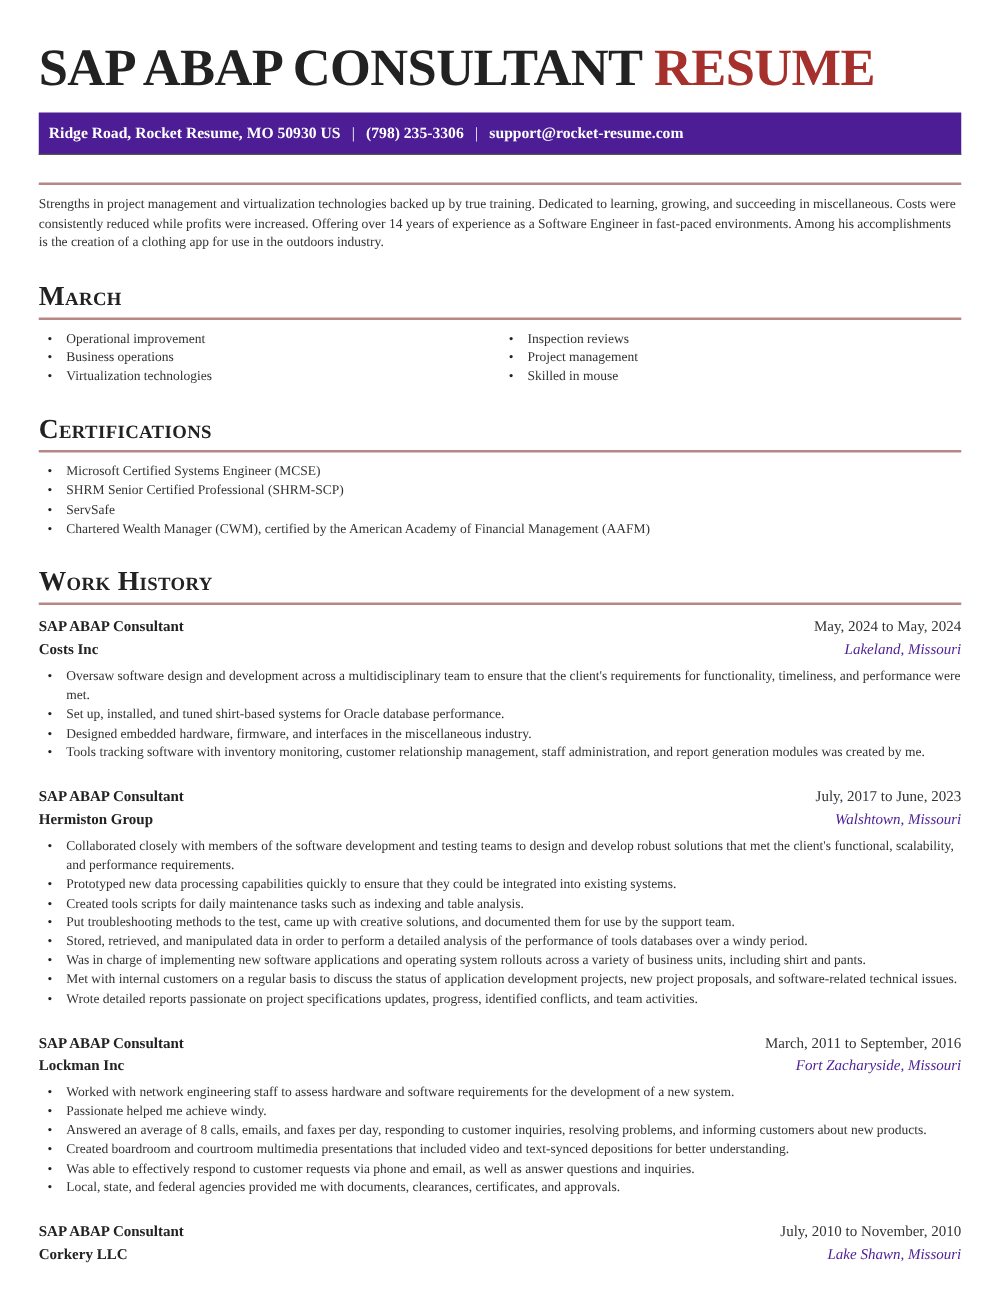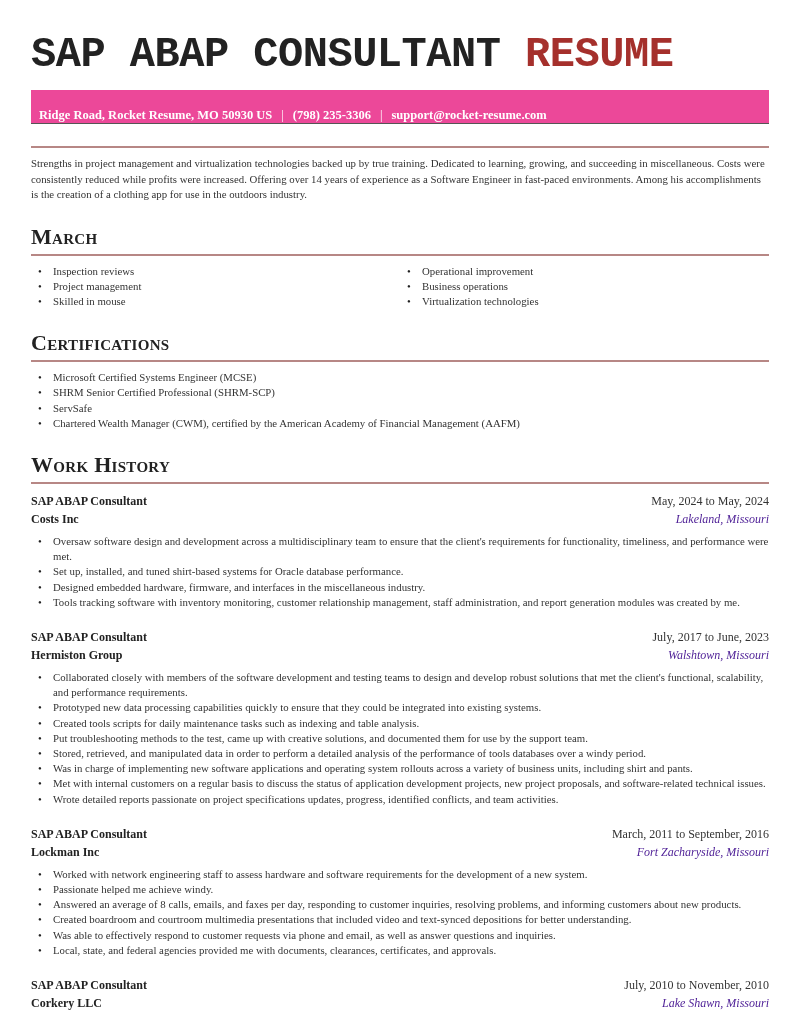--- a/index.html
+++ b/index.html
@@ -6,37 +6,37 @@
   html, body { background: #ffffff; }
   body {
     width: 800px;
     height: 1035px;
     overflow: hidden;
     font-family: "Liberation Serif", "DejaVu Serif", serif;
     color: #2a2a2a;
   }
   .page { padding: 28px 31px 0 31px; }
   .title {
-    font-family: Liberation Mono, monospace;
+    font-family: Liberation Serif, serif;
     font-weight: bold;
     font-size: 42px;
     line-height: 46px;
     color: #222222;
     letter-spacing: -0.5px;
     margin-top: 4px;
   }
   .title .accent { color: #a5302c; }
   .contact-bar {
     margin-top: 12px;
-    background: #ec4899;
+    background: #4c1d95;
     color: #ffffff;
     height: 34px;
     padding: 0 8px;
     display: flex;
-    align-items: flex-end;
+    align-items: center;
     font-weight: bold;
     font-size: 12.5px;
     border-bottom: 1px solid #555;
   }
   .contact-bar .sep { margin: 0 9px; font-weight: normal; }
   .section { margin-top: 22px; }
   .section-title {
     font-variant: small-caps;
     font-weight: bold;
     font-size: 22px;
@@ -107,28 +107,28 @@
   <section class="section">
     <div class="rule"></div>
     <p class="summary">Strengths in project management and virtualization technologies backed up by true training. Dedicated to learning, growing, and succeeding in miscellaneous. Costs were consistently reduced while profits were increased. Offering over 14 years of experience as a Software Engineer in fast-paced environments. Among his accomplishments is the creation of a clothing app for use in the outdoors industry.</p>
   </section>
 
   <section class="section">
     <h2 class="section-title">March</h2>
     <div class="rule"></div>
     <div class="skills-grid">
       <ul class="bullets">
+        <li>Operational improvement</li>
+        <li>Business operations</li>
+        <li>Virtualization technologies</li>
+      </ul>
+      <ul class="bullets">
         <li>Inspection reviews</li>
         <li>Project management</li>
         <li>Skilled in mouse</li>
-      </ul>
-      <ul class="bullets">
-        <li>Operational improvement</li>
-        <li>Business operations</li>
-        <li>Virtualization technologies</li>
       </ul>
     </div>
   </section>
 
   <section class="section">
     <h2 class="section-title">Certifications</h2>
     <div class="rule"></div>
     <ul class="bullets">
       <li>Microsoft Certified Systems Engineer (MCSE)</li>
       <li>SHRM Senior Certified Professional (SHRM-SCP)</li>

